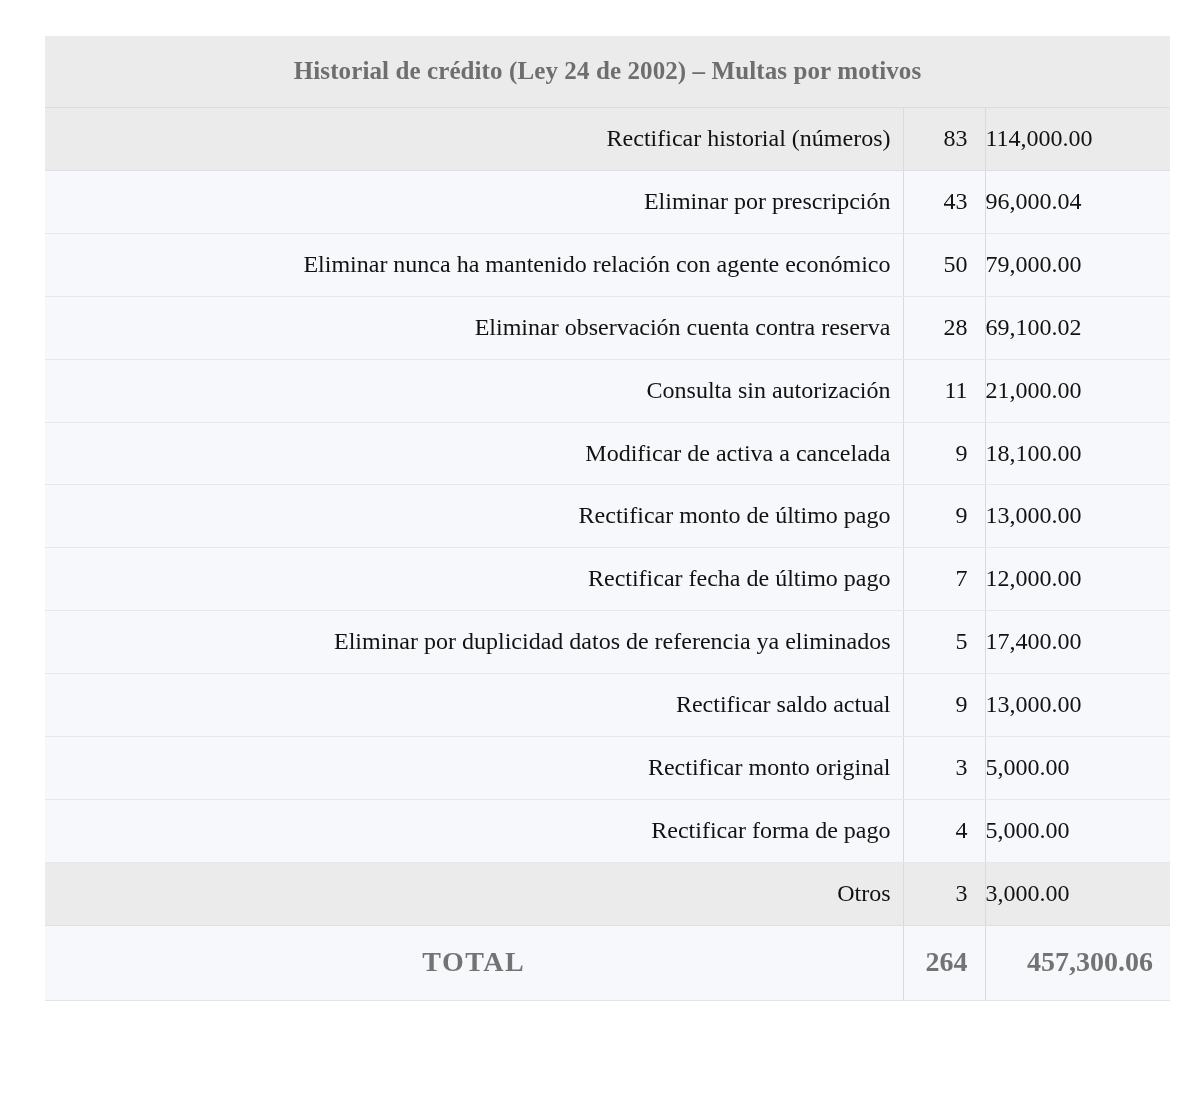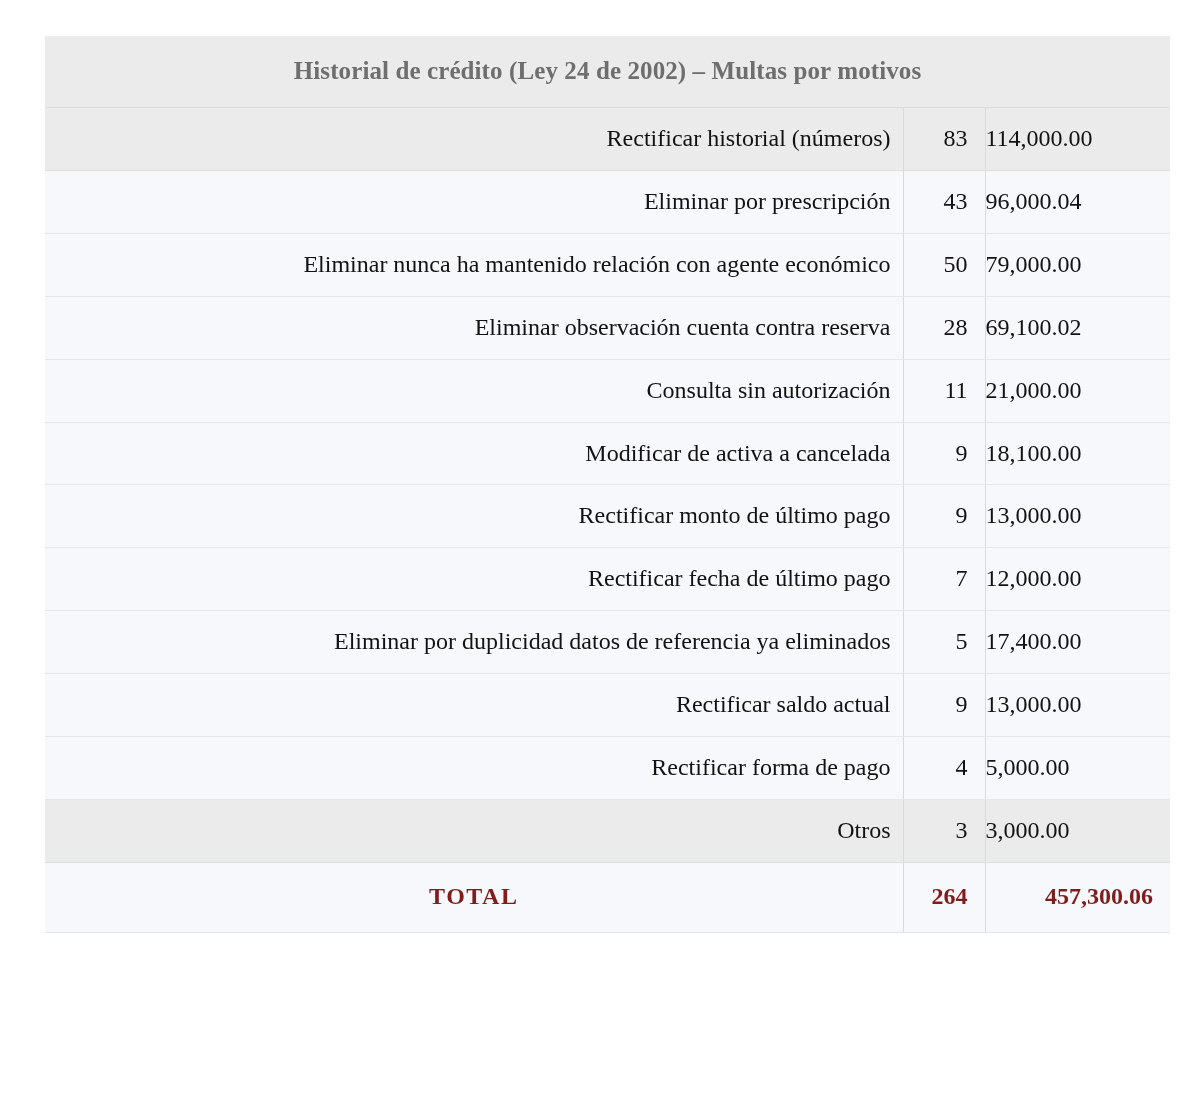--- a/index.html
+++ b/index.html
@@ -81,23 +81,23 @@
   td.cell-amount {
     padding-right: 17px !important;
   }
 
   
   tr.shade td { background: #ebebeb; border-bottom-color: #dedfe3; }
   tr.plain td { background: #f7f8fb; }
 
   
   tr.total-row td {
-    font-size: 24px;
+    font-size: 28px;
     font-weight: bold;
-    color: #7f1d1d;
+    color: #737373;
     background: #f7f8fb;
     padding: 20px 0 22px 0;
     border-bottom: 1px solid #e3e4e8;
     vertical-align: middle;
   }
   tr.total-row td.cell-label {
     text-align: center;
     padding-left: 0 !important;
     padding-right: 0 !important;
     letter-spacing: 1.5px;
@@ -174,20 +174,25 @@
             <td class="cell-label">Eliminar por duplicidad datos de referencia ya eliminados</td>
             <td class="cell-count">5</td>
             <td class="cell-amount">17,400.00</td>
           </tr>
           <tr class="data-row plain">
             <td class="cell-label">Rectificar saldo actual</td>
             <td class="cell-count">9</td>
             <td class="cell-amount">13,000.00</td>
           </tr>
           <tr class="data-row plain">
+            <td class="cell-label">Rectificar monto original</td>
+            <td class="cell-count">3</td>
+            <td class="cell-amount">5,000.00</td>
+          </tr>
+          <tr class="data-row plain">
             <td class="cell-label">Rectificar forma de pago</td>
             <td class="cell-count">4</td>
             <td class="cell-amount">5,000.00</td>
           </tr>
           <tr class="data-row shade">
             <td class="cell-label">Otros</td>
             <td class="cell-count">3</td>
             <td class="cell-amount">3,000.00</td>
           </tr>
         </tbody>

